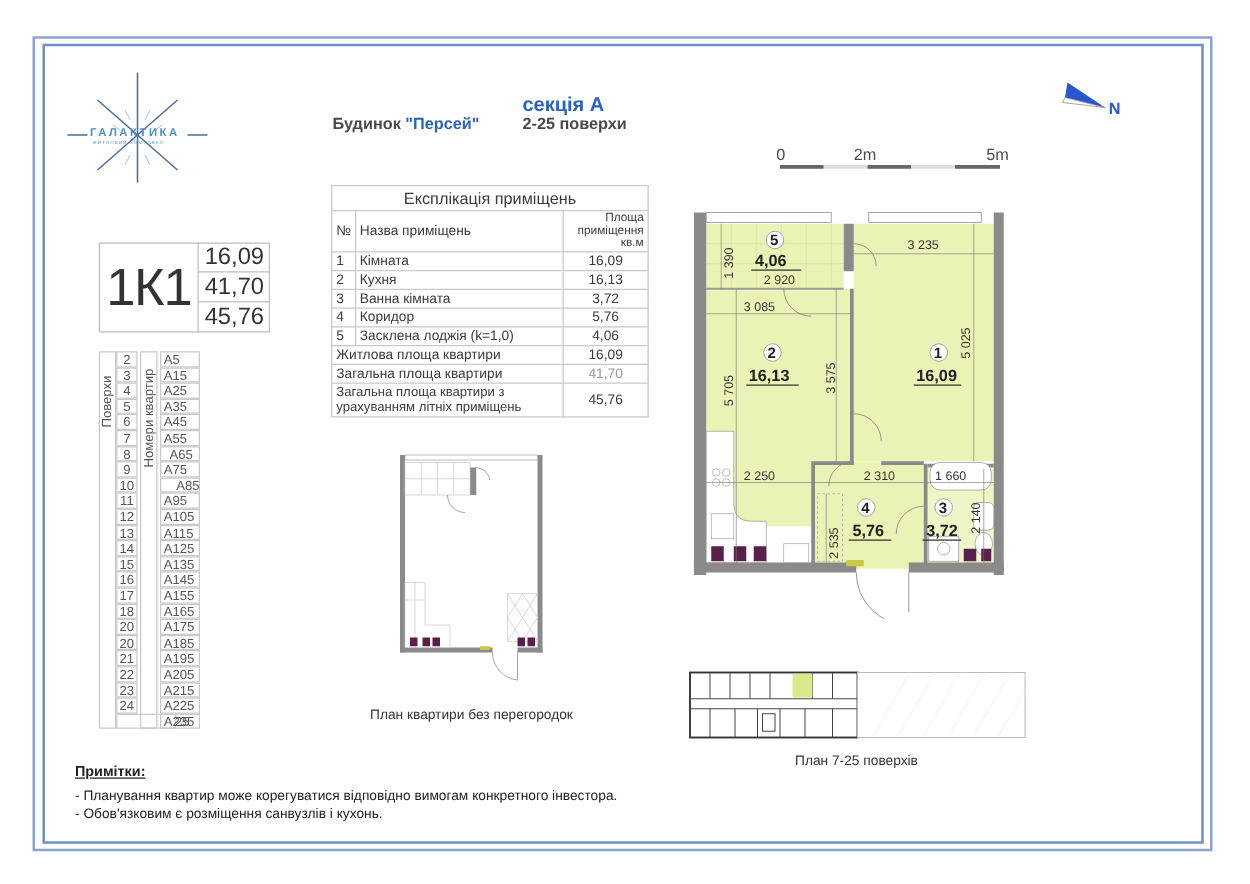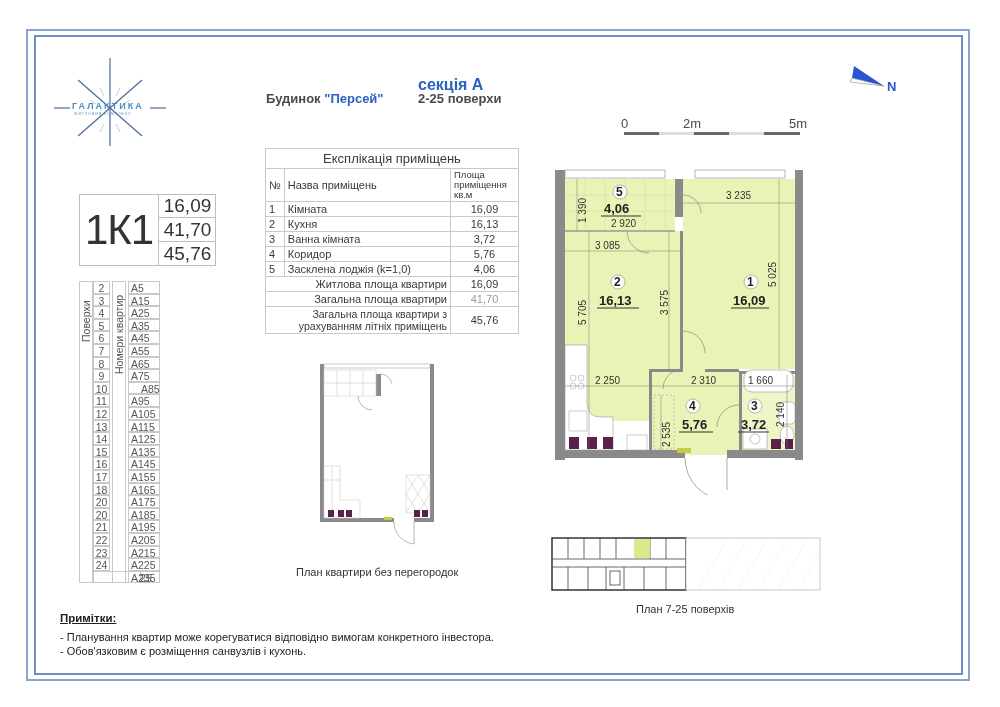--- a/index.html
+++ b/index.html
@@ -23,22 +23,22 @@
   
   .scale-label { font-size: 13px; color: #4a4a4a; }
   .scale-bar { top: 132px; height: 3px; }
 
   
   .expl { left: 265px; top: 148px; width: 254px; border-collapse: collapse; font-size: 11px; color: #3a3a3a; }
   .expl td, .expl th { border: 1px solid #c9c9c9; padding: 1px 3px; font-weight: normal; }
   .expl .title { font-size: 13px; text-align: center; height: 20px; }
   .expl .num { width: 18px; text-align: left; }
   .expl .val { width: 68px; text-align: center; }
-  .expl .hdr-val { font-size: 9.5px; line-height: 10px; text-align: left; }
-  .expl .sum { text-align: right; }
+  .expl .hdr-val { font-size: 9.5px; line-height: 10px; text-align: right; }
+  .expl .sum { text-align: left; }
   .expl .muted { color: #999; }
 
   
   .codebox { left: 79px; top: 194px; width: 137px; height: 72px; border: 1px solid #bdbdbd; }
   .code { left: 80px; top: 196px; width: 78px; height: 68px; font-size: 42px; line-height: 68px; text-align: center; color: #333; letter-spacing: -1px; }
   .code-vals { left: 158px; top: 194px; width: 58px; height: 72px; border-left: 1px solid #bdbdbd; }
   .code-val { height: 24px; font-size: 19px; text-align: center; line-height: 24px; color: #333; border-bottom: 1px solid #bdbdbd; }
   .code-val:last-child { border-bottom: none; }
   .fcol-label { left: 79px; top: 281px; width: 14px; height: 302px; border: 1px solid #c9c9c9; }
   .fcol-label span, .acol-label span { position: absolute; transform: rotate(-90deg); transform-origin: left top; white-space: nowrap; font-size: 10.5px; color: #555; }
@@ -173,21 +173,21 @@
     <div class="abs anum" style="top: 293.6px;">А15</div>
     <div class="abs fnum" style="top: 306.2px;">4</div>
     <div class="abs anum" style="top: 306.2px;">А25</div>
     <div class="abs fnum" style="top: 318.8px;">5</div>
     <div class="abs anum" style="top: 318.8px;">А35</div>
     <div class="abs fnum" style="top: 331.4px;">6</div>
     <div class="abs anum" style="top: 331.4px;">А45</div>
     <div class="abs fnum" style="top: 344px;">7</div>
     <div class="abs anum" style="top: 344px;">А55</div>
     <div class="abs fnum" style="top: 356.6px;">8</div>
-    <div class="abs anum" style="top: 356.6px;">А65</div>
+    <div class="abs anum" style="top: 356.6px; text-align: center;">А65</div>
     <div class="abs fnum" style="top: 369.2px;">9</div>
     <div class="abs anum" style="top: 369.2px;">А75</div>
     <div class="abs fnum" style="top: 381.8px;">10</div>
     <div class="abs anum" style="top: 381.8px; padding-left: 12px;">А85</div>
     <div class="abs fnum" style="top: 394.4px;">11</div>
     <div class="abs anum" style="top: 394.4px;">А95</div>
     <div class="abs fnum" style="top: 407px;">12</div>
     <div class="abs anum" style="top: 407px;">А105</div>
     <div class="abs fnum" style="top: 419.6px;">13</div>
     <div class="abs anum" style="top: 419.6px;">А115</div>

